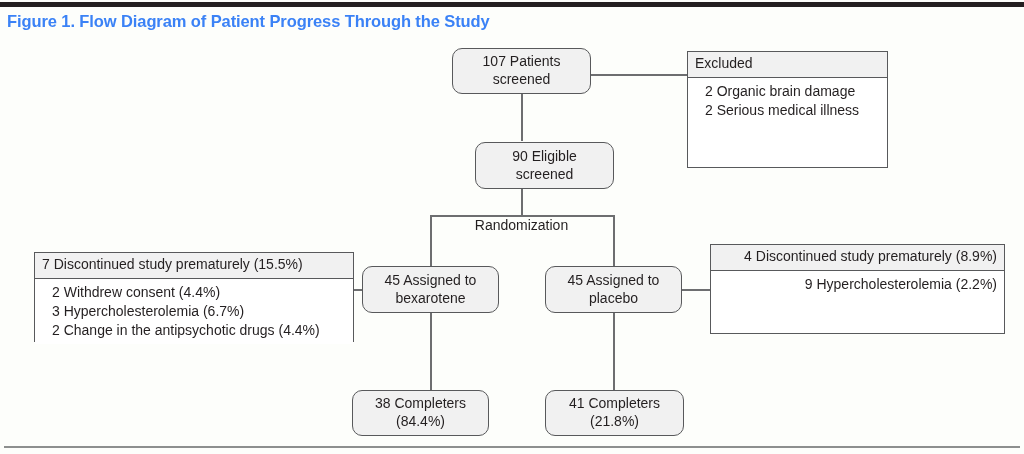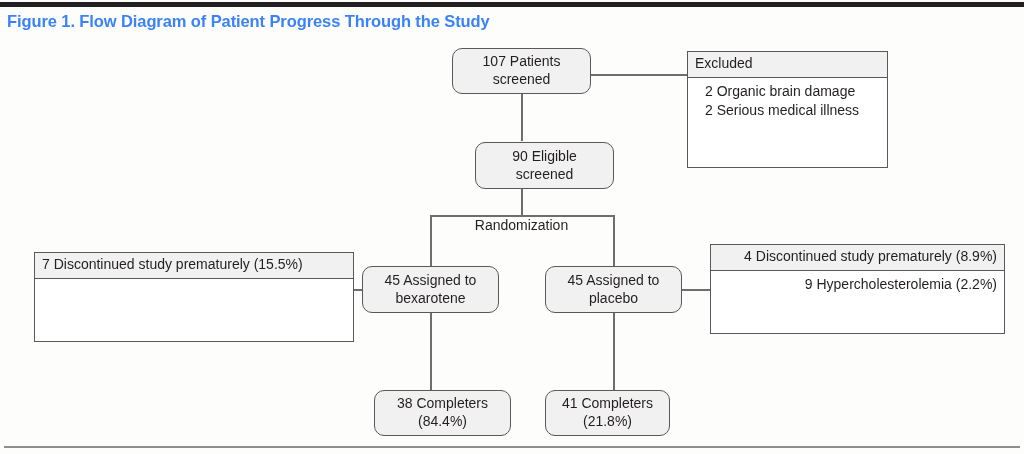--- a/index.html
+++ b/index.html
@@ -156,44 +156,49 @@
 
   <div class="box plain" style="left:452px; top:142px; width:139px; height:47px;margin-left:23px;">
     <span class="line">90 Eligible</span>
     <span class="line">screened</span>
   </div>
 
   <div class="free-label" style="left:445px; top:217px; width:153px;">Randomization</div>
 
   <div class="box paneled" style="left:15px; top:252px; width:320px; height:90px;margin-left:19px;">
     <div class="panel-head">7 Discontinued study prematurely (15.5%)</div>
+    <div class="panel-body">
+      <span class="item">2 Withdrew consent (4.4%)</span>
+      <span class="item">3 Hypercholesterolemia (6.7%)</span>
+      <span class="item">2 Change in the antipsychotic drugs (4.4%)</span>
+    </div>
   </div>
 
   <div class="box plain" style="left:362px; top:266px; width:137px; height:47px;">
     <span class="line">45 Assigned to</span>
     <span class="line">bexarotene</span>
   </div>
 
   <div class="box plain" style="left:545px; top:266px; width:137px; height:47px;">
     <span class="line">45 Assigned to</span>
     <span class="line">placebo</span>
   </div>
 
   <div class="box paneled" style="left:710px; top:244px; width:295px; height:90px;text-align:right;">
     <div class="panel-head">4 Discontinued study prematurely (8.9%)</div>
     <div class="panel-body">
       <span class="item">9 Hypercholesterolemia (2.2%)</span>
     </div>
   </div>
 
-  <div class="box plain" style="left:374px; top:390px; width:137px; height:46px;">
+  <div class="box plain" style="left:352px; top:390px; width:137px; height:46px;">
     <span class="line">38 Completers</span>
     <span class="line">(84.4%)</span>
   </div>
 
-  <div class="box plain" style="left:545px; top:390px; width:125px; height:46px;">
+  <div class="box plain" style="left:545px; top:390px; width:139px; height:46px;">
     <span class="line">41 Completers</span>
     <span class="line">(21.8%)</span>
   </div>
 
   <div class="bottom-rule"></div>
 
 </div>
 
 </body></html>

